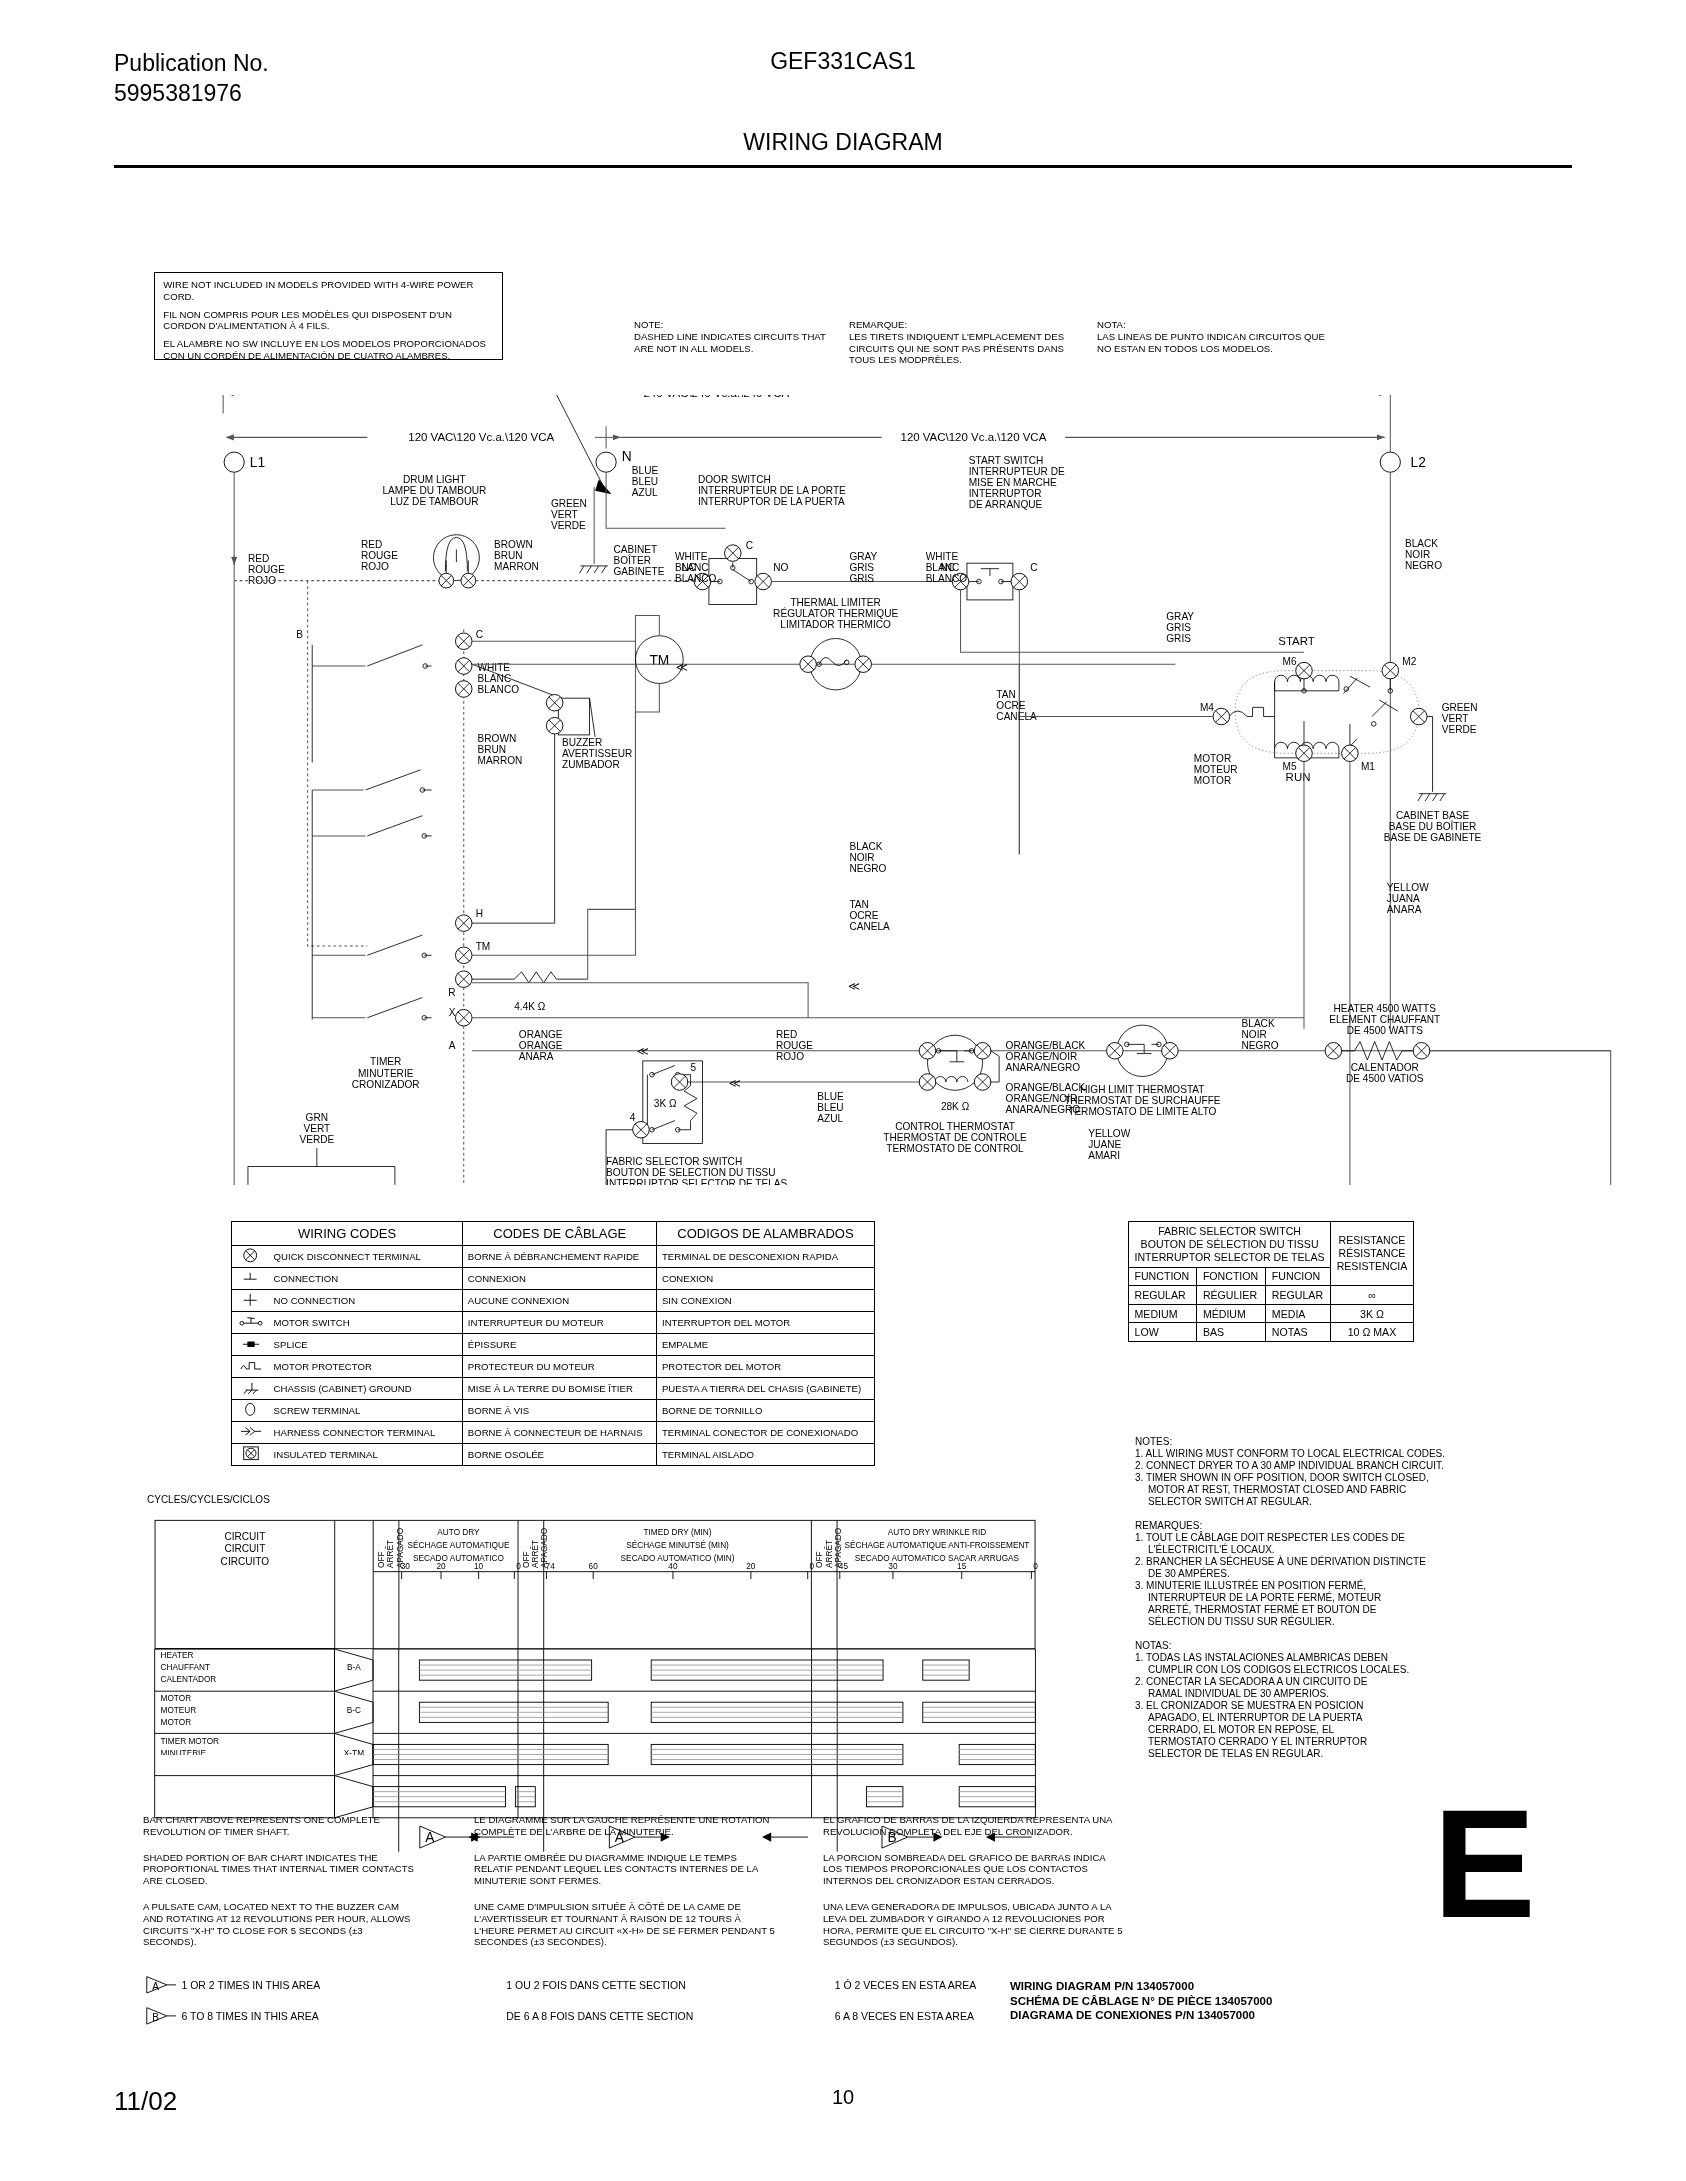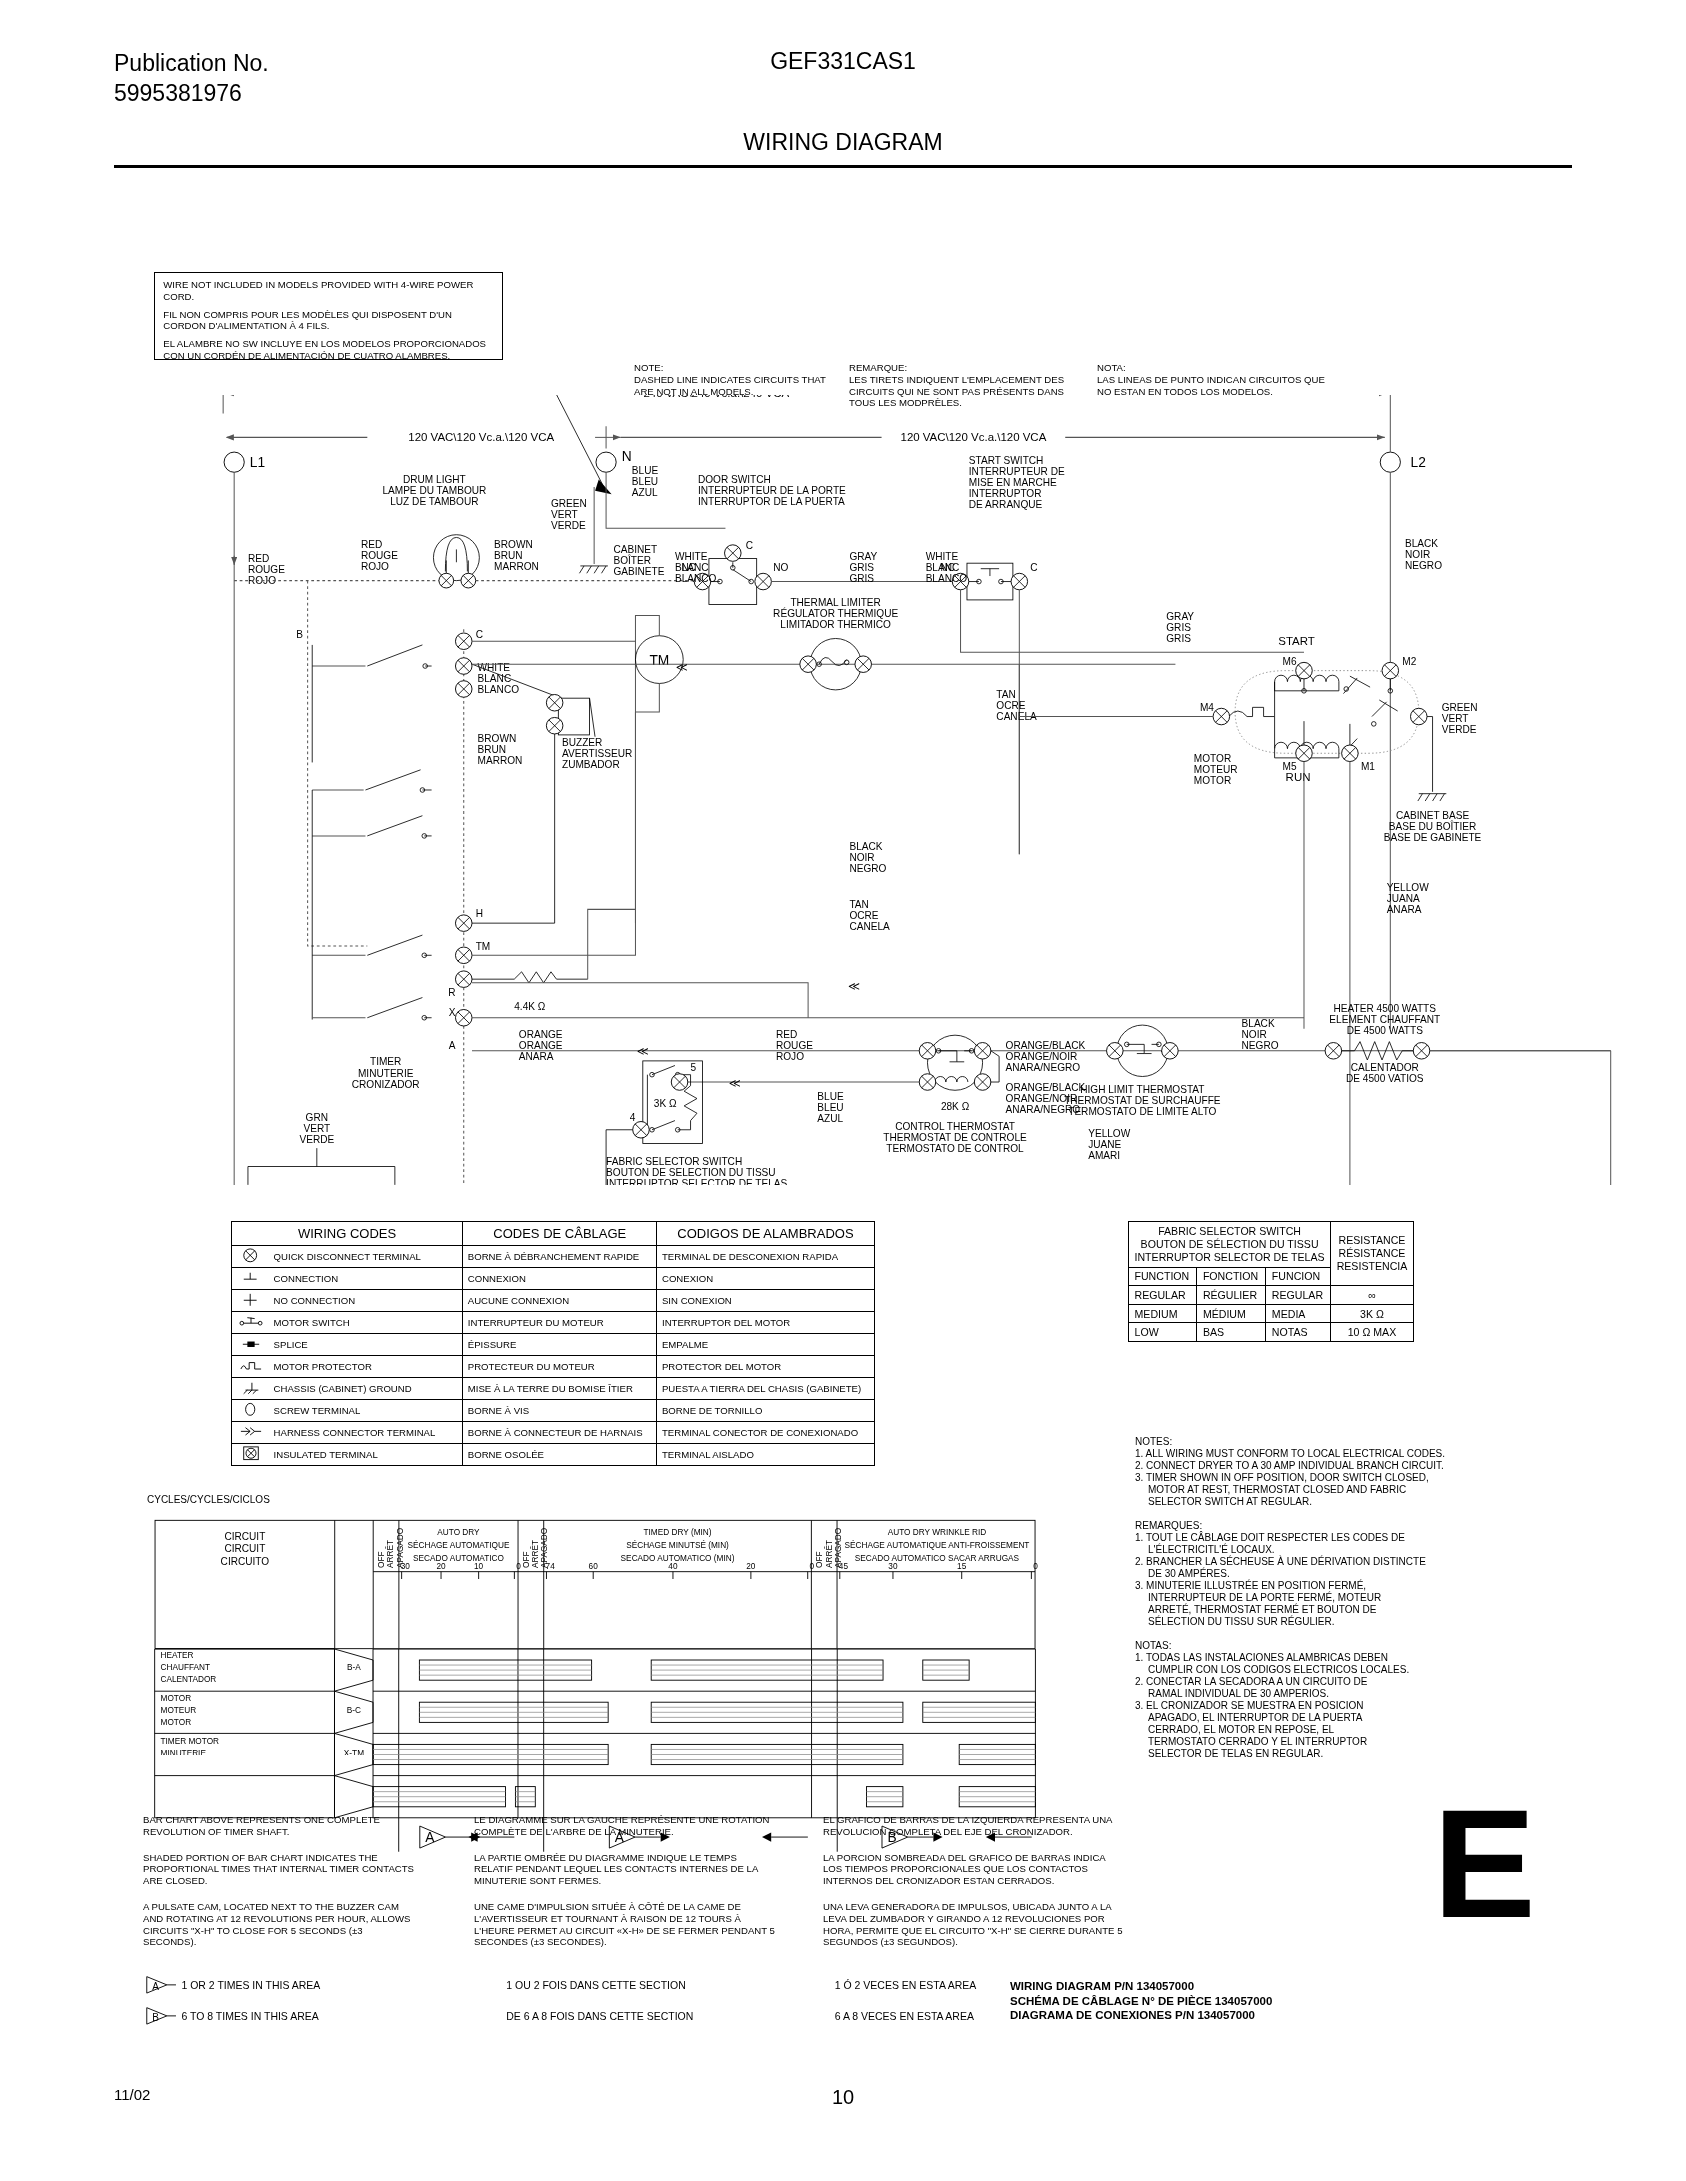--- a/index.html
+++ b/index.html
@@ -10,21 +10,21 @@
   
   #pub-label{left:114px;top:48px;font-size:23px;line-height:30px;}
   #model-no{left:0;top:48px;width:1686px;font-size:23px;text-align:center;}
   #wd-title{left:0;top:129px;width:1686px;font-size:23px;text-align:center;}
   #rule{left:114px;top:165px;width:1458px;height:2.8px;background:#000;}
   #caution{left:0;top:180px;width:1686px;text-align:center;font-size:19px;line-height:31px;}
   
   #wire-note{left:154px;top:272px;width:349px;height:88px;border:1.4px solid #000;
              font-size:9.6px;line-height:11.5px;padding:6.4px 8.3px;box-sizing:border-box;}
   #wire-note p{margin:0 0 6.4px 0;}
-  .dashnote{font-size:9.6px;line-height:11.8px;margin-top:43px;}
+  .dashnote{font-size:9.6px;line-height:11.8px;}
   #note-en{left:634px;top:319px;width:211px;}
   #note-fr{left:849px;top:319px;width:239px;}
   #note-es{left:1097px;top:319px;width:239px;}
   
   #schematic{left:0;top:395px;width:1686px;height:790px;}
   #schematic text{font-family:"Liberation Sans",sans-serif;font-size:11px;fill:#000;}
   #schematic .t12{font-size:12.5px;}
   #schematic .t14{font-size:15px;}
   #schematic .mid{text-anchor:middle;}
   #schematic .end{text-anchor:end;}
@@ -66,21 +66,21 @@
   #leg1{left:143px;top:1814px;width:275px;}
   #leg2{left:474px;top:1814px;width:303px;}
   #leg3{left:823px;top:1814px;width:303px;}
   .legcol p{margin:0 0 14.7px 0;}
   
   #e-logo{left:1433px;top:1795px;font-size:154px;line-height:138px;
           font-family:"Liberation Sans",sans-serif;font-weight:bold;}
   #pn-block{left:1010px;top:1979px;width:562px;text-align:left;
             font-size:11.5px;line-height:14.7px;font-weight:bold;}
   
-  #footer-date{left:114px;top:2086px;font-size:15px;}
+  #footer-date{left:114px;top:2086px;font-size:26px;}
   #footer-page{left:0;top:2086px;width:1686px;text-align:center;font-size:20px;}
 </style>
 </head>
 <body>
 
 <div class="abs" id="pub-label">
   <div>Publication No.</div>
   <div>5995381976</div>
 </div>
 <div class="abs nw" id="model-no">GEF331CAS1</div>

